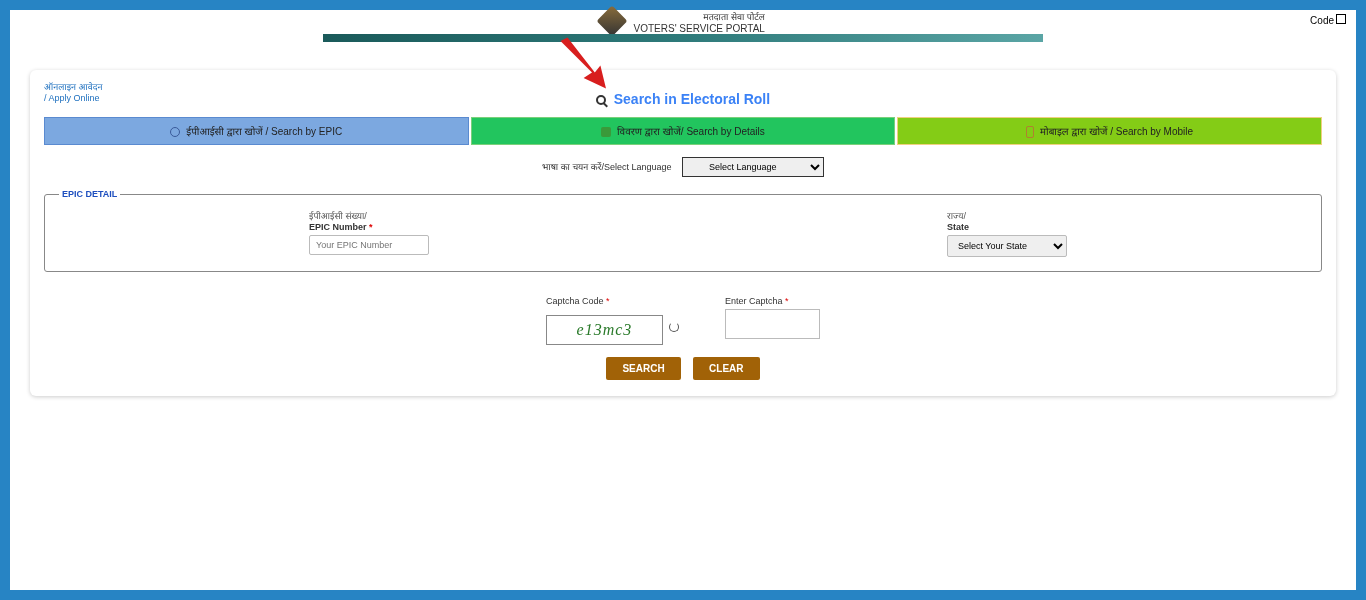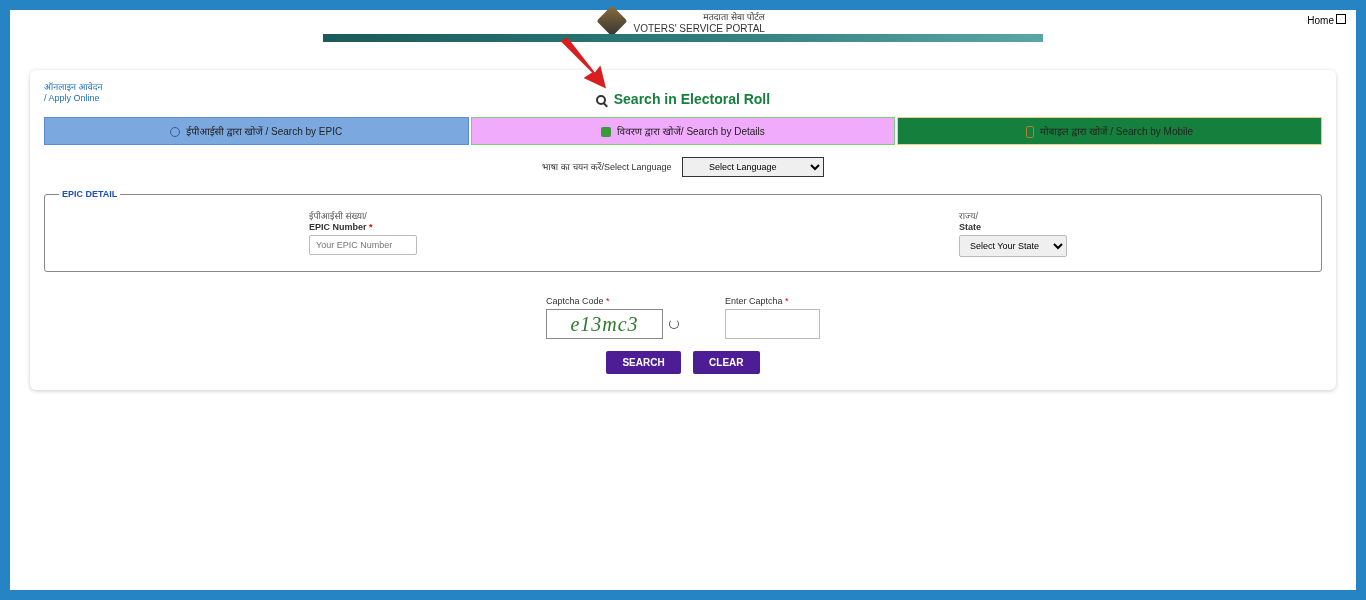--- a/index.html
+++ b/index.html
@@ -8,62 +8,62 @@
   .home-link { position: absolute; top: 4px; right: 10px; font-size: 10px; color: #000; }
   .home-link span.ext { display: inline-block; width: 10px; height: 10px; border: 1px solid #000; position: relative; margin-left: 2px; }
   .banner { position: absolute; top: 24px; left: 50%; transform: translateX(-50%); width: 720px; height: 8px; background: linear-gradient(90deg, #1a5a5a, #2e7a7a, #5aa5a5); }
   .header { text-align: center; padding-top: 0; }
   .header-logo { display: inline-block; width: 22px; height: 22px; background: linear-gradient(135deg, #8a6d3b, #333); border-radius: 3px; transform: rotate(45deg); margin-right: 6px; vertical-align: top; }
   .header-text { display: inline-block; text-align: right; vertical-align: top; }
   .header-text .line1 { font-size: 9px; color: #333; }
   .header-text .line2 { font-size: 10px; color: #333; font-weight: normal; }
   .card { background: #fff; margin: 36px 20px 0 20px; border-radius: 6px; box-shadow: 0 1px 4px rgba(0,0,0,0.2); padding: 10px 14px 16px 14px; }
   .breadcrumb { font-size: 9px; color: #1e70bf; }
-  .title { text-align: center; font-size: 14px; color: #15803d; font-weight: 600; margin-top: -12px; margin-bottom: 10px; }
+  .title { text-align: center; font-size: 14px; color: #3b82f6; font-weight: 600; margin-top: -12px; margin-bottom: 10px; }
   .title .search-icon { display: inline-block; width: 10px; height: 10px; border: 2px solid #333; border-radius: 50%; position: relative; vertical-align: middle; margin-right: 4px; }
   .title .search-icon::after { content: ""; position: absolute; width: 5px; height: 2px; background: #333; bottom: -3px; right: -4px; transform: rotate(45deg); }
   .tabs { display: flex; gap: 2px; margin-bottom: 12px; }
   .tab { flex: 1; text-align: center; font-size: 10px; padding: 6px 0; border-radius: 0; cursor: pointer; }
   .tab-epic { background: #7ca8e0; border: 1px solid #5a8ad0; color: #222; }
-  .tab-details { background: #f0abfc; border: 1px solid #7ad07a; color: #222; position: relative; }
-  .tab-mobile { background: #15803d; border: 1px solid #f0d080; color: #222; }
+  .tab-details { background: #22c55e; border: 1px solid #7ad07a; color: #222; position: relative; }
+  .tab-mobile { background: #84cc16; border: 1px solid #f0d080; color: #222; }
   .tab .tab-icon { display: inline-block; width: 10px; height: 10px; vertical-align: middle; margin-right: 3px; }
   .tab-epic .tab-icon { border: 1.5px solid #3a5a9a; border-radius: 50%; }
   .tab-details .tab-icon { background: #3a9a3a; border-radius: 2px; }
   .tab-mobile .tab-icon { border: 1.5px solid #b08030; border-radius: 2px; width: 8px; height: 12px; }
   .lang-row { text-align: center; font-size: 9px; color: #333; margin-bottom: 12px; }
   .lang-row select { font-size: 9px; padding: 3px 30px 3px 22px; border: 1px solid #333; margin-left: 8px; }
   fieldset.epic-detail { border: 1px solid #888; border-radius: 3px; padding: 10px 14px 14px 14px; margin-bottom: 24px; }
   fieldset.epic-detail legend { font-size: 9px; color: #1e4fbf; font-weight: bold; padding: 0 3px; }
   .fields-row { display: flex; justify-content: space-between; }
   .field { display: flex; flex-direction: column; }
   .field-left { margin-left: 250px; }
   .field-right { margin-right: 240px; }
   .field-label-hi { font-size: 9px; color: #555; }
   .field-label-en { font-size: 9px; color: #333; font-weight: bold; }
   .req { color: #d00; }
-  .field input, .field select { font-size: 9px; padding: 4px 6px; border: 1px solid #bbb; border-radius: 2px; margin-top: 3px; width: 108px; }
+  .field input, .field select { font-size: 9px; padding: 4px 6px; border: 1px solid #bbb; border-radius: 2px; margin-top: 3px; width: 120px; }
   .captcha-row { display: flex; justify-content: center; gap: 46px; margin-bottom: 12px; }
   .captcha-block { display: flex; flex-direction: column; }
   .captcha-label { font-size: 9px; color: #333; margin-bottom: 3px; }
-  .captcha-img { width: 117px; height: 30px; border: 1px solid #888; background: #fff; display: flex; align-items: center; justify-content: center; font-family: cursive; font-style: italic; font-size: 20px; color: #2a7a2a; letter-spacing: 1px; }
+  .captcha-img { width: 117px; height: 30px; border: 1px solid #888; background: #fff; display: flex; align-items: center; justify-content: center; font-family: cursive; font-style: italic; font-size: 16px; color: #2a7a2a; letter-spacing: 1px; margin-top: 6px; }
   .captcha-refresh { display: inline-block; width: 10px; height: 10px; border: 1.5px solid #555; border-radius: 50%; border-top-color: transparent; margin-left: 6px; cursor: pointer; }
   .captcha-input { width: 95px; height: 30px; border: 1px solid #bbb; font-size: 10px; padding: 0 4px; }
   .btn-row { text-align: center; }
-  .btn { display: inline-block; font-size: 10px; color: #fff; background: #4c1d95; border: none; padding: 6px 16px; border-radius: 2px; margin: 0 4px; cursor: pointer; font-weight: bold; }
+  .btn { display: inline-block; font-size: 10px; color: #fff; background: #a16207; border: none; padding: 6px 16px; border-radius: 2px; margin: 0 4px; cursor: pointer; font-weight: bold; }
   .bottom-banner { position: absolute; top: 326px; left: 50%; transform: translateX(-50%); width: 720px; height: 10px; background: linear-gradient(90deg, #2a6a7a, #6aaabb, #3a7a8a); z-index: -1; }
   .arrow { position: absolute; top: 24px; left: 540px; z-index: 10; }
   .arrow svg { width: 70px; height: 70px; }
 </style>
 </head>
 <body>
 
 <div class="outer">
   <div class="home-link">
-    <span>Home</span><span class="ext"></span>
+    <span>Code</span><span class="ext"></span>
   </div>
 
   <div class="header">
     <span class="header-logo"></span>
     <span class="header-text">
       <div class="line1">मतदाता सेवा पोर्टल</div>
       <div class="line2">VOTERS' SERVICE PORTAL</div>
     </span>
   </div>
   <div class="banner"></div>

